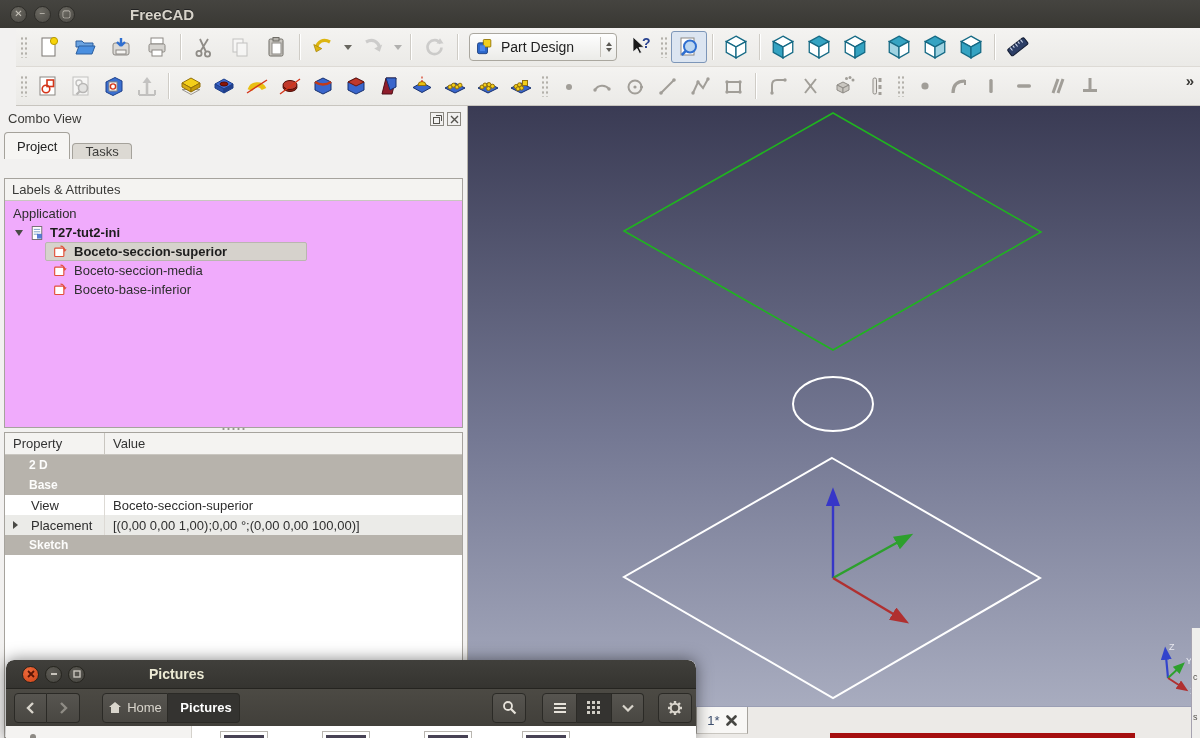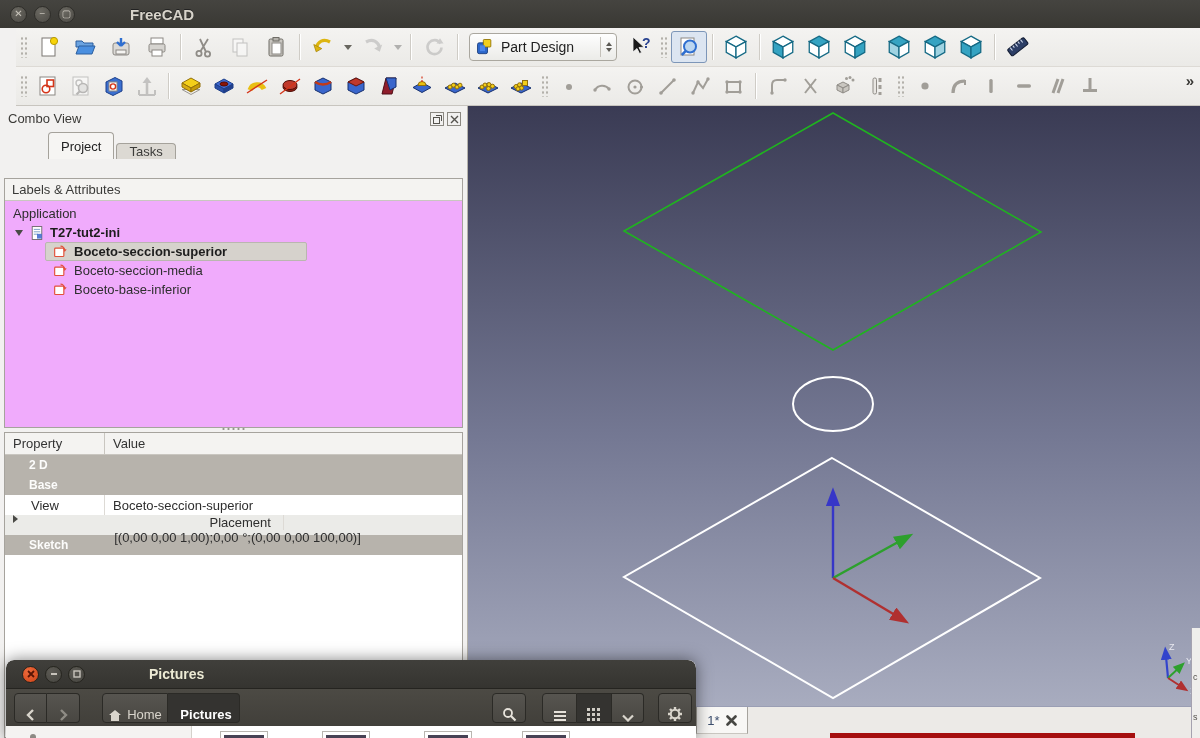--- a/index.html
+++ b/index.html
@@ -34,41 +34,41 @@
   .wb-spin { border-left:1px solid #c4c1ba; padding-left:5px; height:20px; display:flex; flex-direction:column; justify-content:center; gap:2px; }
   .tri-up { width:0; height:0; border:3.5px solid transparent; border-bottom:4.5px solid #5c5a55; }
   .tri-dn { width:0; height:0; border:3.5px solid transparent; border-top:4.5px solid #5c5a55; }
   .overflow { position:absolute; right:6px; top:72px; font-weight:bold; font-size:15px; color:#3a3936; }
 
   
   .left-panel { position:absolute; left:0; top:106px; width:468px; height:632px; background:#f2f1f0; border-right:1px solid #b5b2ab; }
   .cv-header { position:absolute; left:0; top:0; width:100%; height:26px; }
   .cv-title { position:absolute; left:8px; top:5px; color:#3b3a37; }
   .cv-btn { position:absolute; top:6px; width:14px; height:14px; border:1px solid #8b8881; background:#f2f1f0; display:flex; align-items:center; justify-content:center; }
-  .tab-row { position:absolute; left:4px; top:26px; height:27px; display:flex; align-items:flex-end;margin-left:44px; }
+  .tab-row { position:absolute; left:4px; top:26px; height:27px; display:flex; align-items:flex-end; }
   .tab { border:1px solid #a5a29b; border-bottom:none; border-radius:4px 4px 0 0; padding:0 12px; display:flex; align-items:center; }
   .tab.active { background:#f6f5f3; height:27px; color:#222; }
   .tab.inactive { background:#dcd9d3; height:16px; color:#3c3c3a; margin-left:2px; }
   .tree-box { position:absolute; left:4px; top:72px; width:459px; height:250px; background:#f0abfc; border:1px solid #a6a39d; }
   .box-hdr { height:22px; border-bottom:1px solid #c9c6c0; background:#f4f3f1; display:flex; align-items:center; padding-left:7px; color:#3a3a38; }
   .tree-row { position:relative; height:19px; display:flex; align-items:center; }
   .tree-sel { position:absolute; left:40px; top:0; width:262px; height:19px; background:#d6d2cc; border:1px solid #bab6b0; border-radius:2px; }
   .exp-down { width:0; height:0; border:4.5px solid transparent; border-top:6px solid #4a4a46; margin-top:5px; }
   .bold { font-weight:bold; color:#1d1d1d; }
   .splitter { position:absolute; left:4px; top:319px; width:459px; height:7px; display:flex; align-items:center; justify-content:center; }
   .splitter .dots { width:26px; height:4px; background-image:radial-gradient(circle,#97948e 1px,transparent 1.2px); background-size:5px 4px; }
   .prop-box { position:absolute; left:4px; top:326px; width:459px; height:306px; background:#fff; border:1px solid #a6a39d; }
   .prop-hdr { height:22px; display:flex; border-bottom:1px solid #c9c6c0; background:#f4f3f1; color:#333; }
   .prop-hdr div { padding:3px 0 0 8px; }
   .ph-name { width:100px; border-right:1px solid #c9c6c0; }
   .prow { height:20px; display:flex; align-items:center; font-size:13px; }
   .prow.group { background:#b7b3ac; color:#fcfcfb; font-weight:bold; font-size:12px; padding-left:24px;text-align:right; }
   .prow.item .name { width:100px; padding-left:26px; border-right:1px solid #dddad5; height:100%; display:flex; align-items:center; }
   .prow.item .val { padding-left:8px; white-space:nowrap; }
-  .prow.alt { background:#ebebe8;flex-direction:column; }
+  .prow.alt { background:#ebebe8; }
   .exp-right { width:0; height:0; border:4px solid transparent; border-left:5.5px solid #4a4a46; position:absolute; left:8px; }
 
   
   .viewport { position:absolute; left:468px; top:106px; width:732px; height:600px;
     background:linear-gradient(180deg,#3a3b54 0%,#747893 55%,#a8acbf 100%); }
   .mini-axes { position:absolute; left:684px; top:534px; }
 
   
   .tabbar { position:absolute; left:468px; top:706px; width:732px; height:32px; background:#eceae7; border-top:1px solid #9a9eb4; }
   .doc-tab { position:absolute; left:228px; top:0; width:52px; height:27px; background:#f8f7f5; border:1px solid #a6a39d; border-top:none; border-radius:0 0 0 0;
@@ -82,21 +82,21 @@
   .pics { position:absolute; left:6px; top:660px; width:690px; height:78px; border-radius:8px 8px 0 0;
     box-shadow:0 0 16px rgba(0,0,0,.5); overflow:hidden; background:#fff; }
   .pics-titlebar { height:29px; background:linear-gradient(#403f3b,#353430); border-bottom:1px solid #252420;
     display:flex; align-items:center; padding-left:16px; border-radius:8px 8px 0 0; }
   .p-btn { width:17px; height:17px; border-radius:50%; margin-right:6px; flex:none; border:1px solid #26251f;
     display:flex; align-items:center; justify-content:center; }
   .p-close { background:radial-gradient(circle at 35% 30%, #ee6b3c, #cf4317); }
   .p-gray { background:radial-gradient(circle at 35% 30%, #5c5a54, #45443f); }
   .pics-title { color:#ecead f; color:#ecead4; font-weight:bold; font-size:14px; margin-left:58px; }
   .pics-toolbar { height:37px; background:linear-gradient(#4c4a44,#413f3a); display:flex; align-items:center; padding:0 8px; position:relative; }
-  .seg { height:30px; border:1px solid #2b2a26; background:linear-gradient(#575550,#494742); display:flex; align-items:flex-end; justify-content:center; }
+  .seg { height:30px; border:1px solid #2b2a26; background:linear-gradient(#575550,#494742); display:flex; align-items:center; justify-content:center; }
   .seg.pressed { background:#343330; }
   .seg-l { border-radius:4px 0 0 4px; }
   .seg-r { border-radius:0 4px 4px 0; border-left:none; }
   .seg-solo { border-radius:4px; }
   .crumb-label { color:#d9d5cc; font-size:13px; margin-left:5px; }
   .crumb-label.cur { font-weight:bold; color:#fff; }
   .pics-content { height:12px; display:flex; }
   .pics-sidebar { width:186px; background:#f4f3f1; border-right:1px solid #d5d2cc; position:relative; }
   .pics-files { flex:1; background:#fff; position:relative; }
   .thumb { position:absolute; top:5px; width:48px; height:30px; background:#fff; border:1px solid #b9b6b0; }

